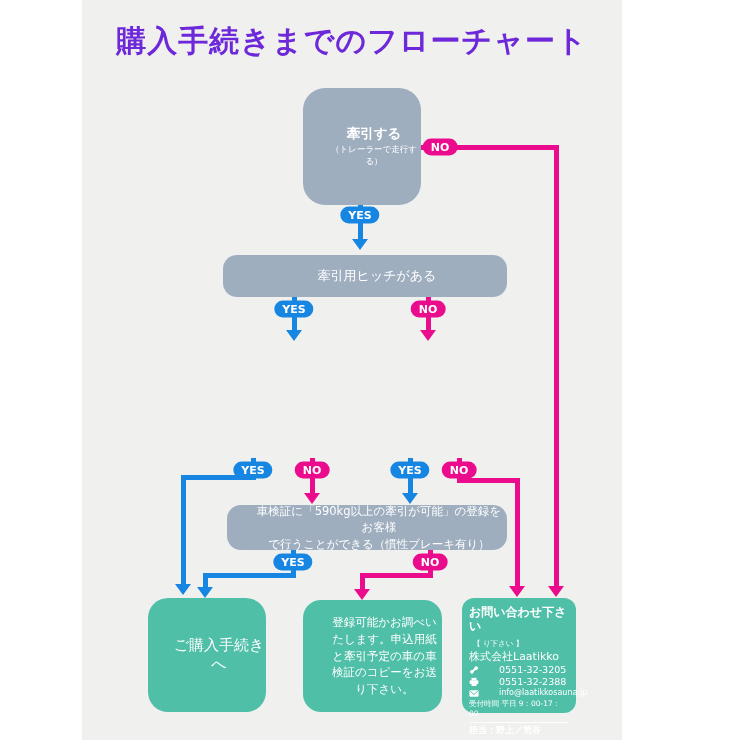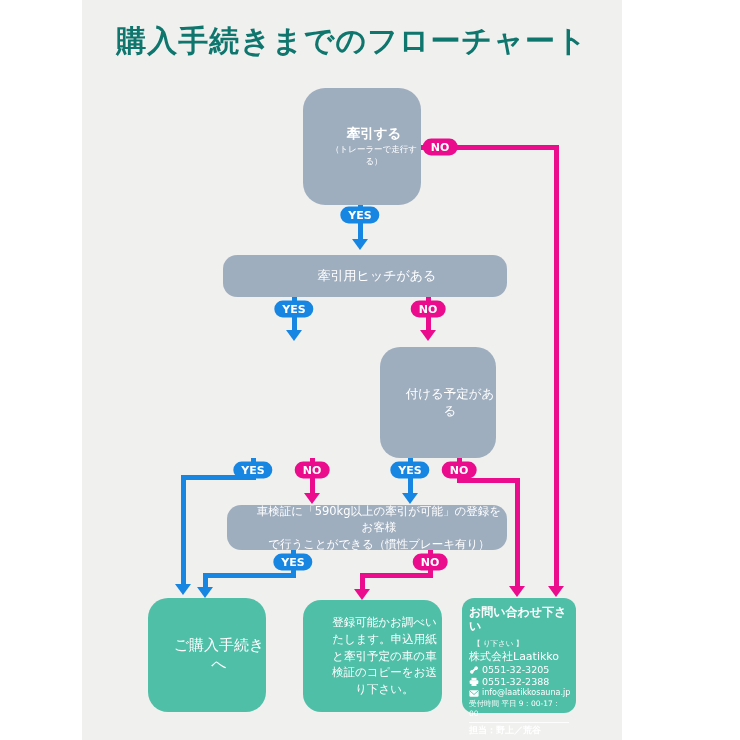--- a/index.html
+++ b/index.html
@@ -4,21 +4,21 @@
 <style>
   html,body{margin:0;padding:0;}
   body{
     width:740px;height:740px;background:#ffffff;position:relative;overflow:hidden;
     font-family:"DejaVu Sans","Liberation Sans",sans-serif;
   }
   .stage{position:absolute;left:0;top:0;width:740px;height:740px;}
   .panel{position:absolute;left:82px;top:0;width:540px;height:740px;background:#F0F0EE;}
   .title{
     position:absolute;left:82px;top:22px;width:540px;margin:0;text-align:center;
-    font-size:30px;font-weight:bold;color:#0f766e;letter-spacing:1px;line-height:38px;
+    font-size:30px;font-weight:bold;color:#6d28d9;letter-spacing:1px;line-height:38px;
   }
   .node{
     position:absolute;background:#9FAEBF;color:#ffffff;display:flex;flex-direction:column;
     align-items:center;justify-content:center;text-align:center;box-sizing:border-box;padding-left:24px;
   }
   .node .pre{white-space:pre-line;}
   .green{background:#50BFA8;}
   .n-start{left:303px;top:88px;width:118px;height:117px;border-radius:22px;}
   .n-start .node-title{font-size:13.5px;font-weight:bold;}
   .n-start .node-sub{font-size:8.5px;margin-top:1px;}
@@ -28,21 +28,21 @@
   .n-register{left:227px;top:505px;width:280px;height:45px;border-radius:14px;font-size:11.5px;line-height:1.4;}
   .n-purchase{left:148px;top:598px;width:118px;height:114px;border-radius:20px;font-size:15px;}
   .n-check{left:303px;top:600px;width:139px;height:112px;border-radius:18px;font-size:11.5px;line-height:1.45;}
   .n-contact{
     left:462px;top:598px;width:114px;height:115px;border-radius:12px;
     align-items:stretch;justify-content:flex-start;text-align:left;padding:7px 7px 5px 7px;
   }
   .c-title{font-size:12px;font-weight:bold;line-height:1.2;margin-bottom:4px;}
   .c-heading{font-size:7.5px;margin:1px 0 1px 4px;}
   .c-company{font-size:11px;line-height:1.25;}
-  .c-row{display:flex;align-items:center;gap:3px;font-size:9.5px;line-height:1.3;}
+  .c-row{display:flex;align-items:center;gap:20px;font-size:9.5px;line-height:1.3;}
   .c-row.small{font-size:8px;}
   .c-hours{font-size:7.5px;line-height:1.4;}
   .c-divider{border-top:1px solid rgba(255,255,255,.85);margin:2px 0;}
   .c-staff{font-size:9px;font-weight:bold;line-height:1.3;}
   .cicon{flex:0 0 auto;display:block;}
   .pill{
     position:absolute;transform:translate(-50%,-50%);color:#fff;font-weight:bold;
     font-size:11px;line-height:15px;padding:1px 8px;border-radius:10px;white-space:nowrap;
   }
   .pill.yes{background:#1786E3;text-align:center;}
@@ -104,23 +104,20 @@
   <div class="node n-start">
     <div class="node-title">牽引する</div>
     <div class="node-sub">（トレーラーで走行する）</div>
   </div>
 
   <div class="node n-hitch">
     <div class="pre">牽引用ヒッチがある</div>
   </div>
 
 
-  <div class="node n-attach">
-    <div class="pre">付ける予定がある</div>
-  </div>
 
   <div class="node n-register">
     <div class="pre">車検証に「590kg以上の牽引が可能」の登録をお客様
 で行うことができる（慣性ブレーキ有り）</div>
   </div>
 
   <div class="node green n-purchase">
     <div class="pre">ご購入手続きへ</div>
   </div>
 

